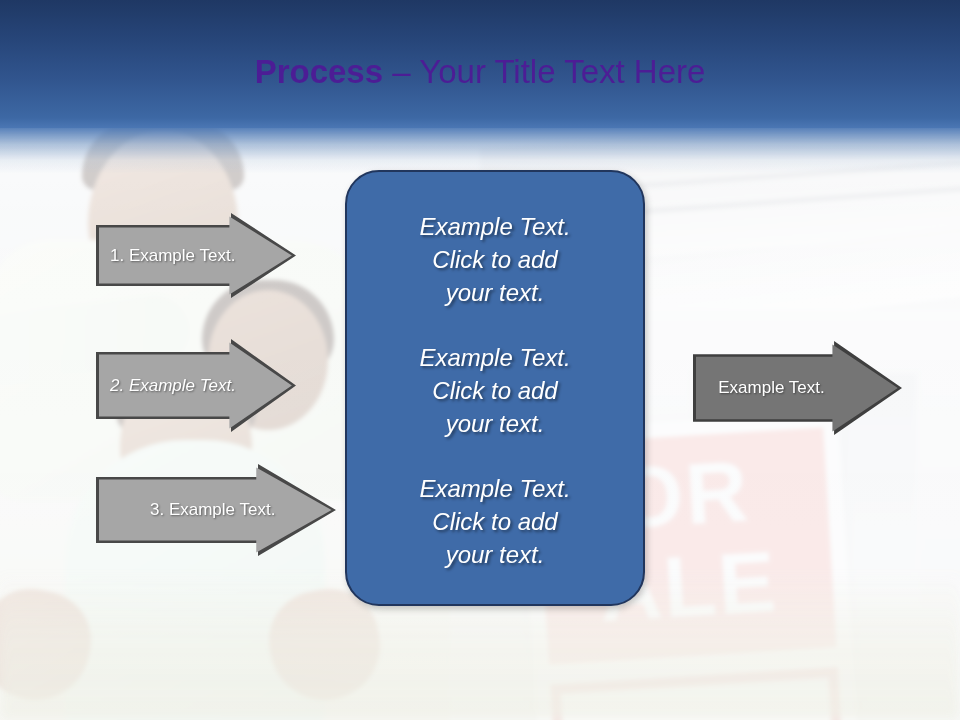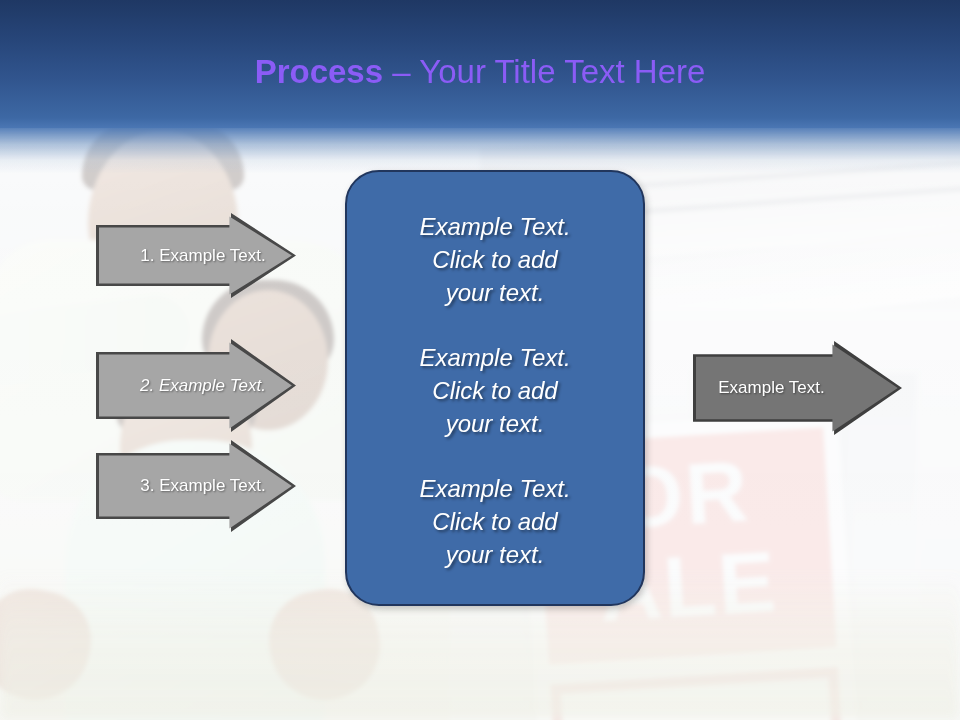--- a/index.html
+++ b/index.html
@@ -228,21 +228,21 @@
     left: 0; top: 128px;
     width: 960px; height: 46px;
     background: linear-gradient(to bottom, rgba(75,119,180,.92) 0%, rgba(110,146,192,.55) 35%, rgba(175,195,220,.22) 70%, rgba(255,255,255,0) 100%);
     pointer-events: none;
   }
   .title {
     position: absolute;
     left: 0; top: 52px;
     width: 960px;
     text-align: center;
-    color: #8b5cf6;
+    color: #4c1d95;
     font-size: 33px;
     line-height: 40px;
     white-space: nowrap;
   }
   .title .t-bold { font-weight: 700; }
   .title .t-reg  { font-weight: 400; }
 
   
   .arrow {
     position: absolute;
@@ -265,21 +265,21 @@
   }
   .arrow .label {
     position: relative;
     z-index: 3;
     width: 100%;
     padding-left: 14px;
     box-sizing: border-box;
     color: #ffffff;
     font-size: 17px;
     line-height: 20px;
-    text-align: center;
+    text-align: left;
     text-shadow: 1px 1px 2px rgba(0,0,0,.45);
     white-space: nowrap;
   }
 
   
   .arrow-dark .outline { background: #3f3f3f; }
   .arrow-dark .inner   { background: #757575; }
   .arrow-dark .label {
     text-align: center;
     padding-left: 0;
@@ -366,21 +366,21 @@
     <div class="inner"></div>
     <div class="label">1.  Example Text.</div>
   </div>
 
   <div class="arrow" style="left:96px; top:339px; width:200px; height:93px;font-style:italic;">
     <div class="outline"></div>
     <div class="inner"></div>
     <div class="label">2.  Example Text.</div>
   </div>
 
-  <div class="arrow" style="left:96px; top:440px; width:200px; height:92px;">
+  <div class="arrow" style="left:96px; top:464px; width:200px; height:92px;padding-left:40px;">
     <div class="outline"></div>
     <div class="inner"></div>
     <div class="label">3.  Example Text.</div>
   </div>
 
   <div class="bluebox">
     <div class="bb-para">Example Text.
 Click  to add
 your text.</div>
     <div class="bb-gap"></div>

